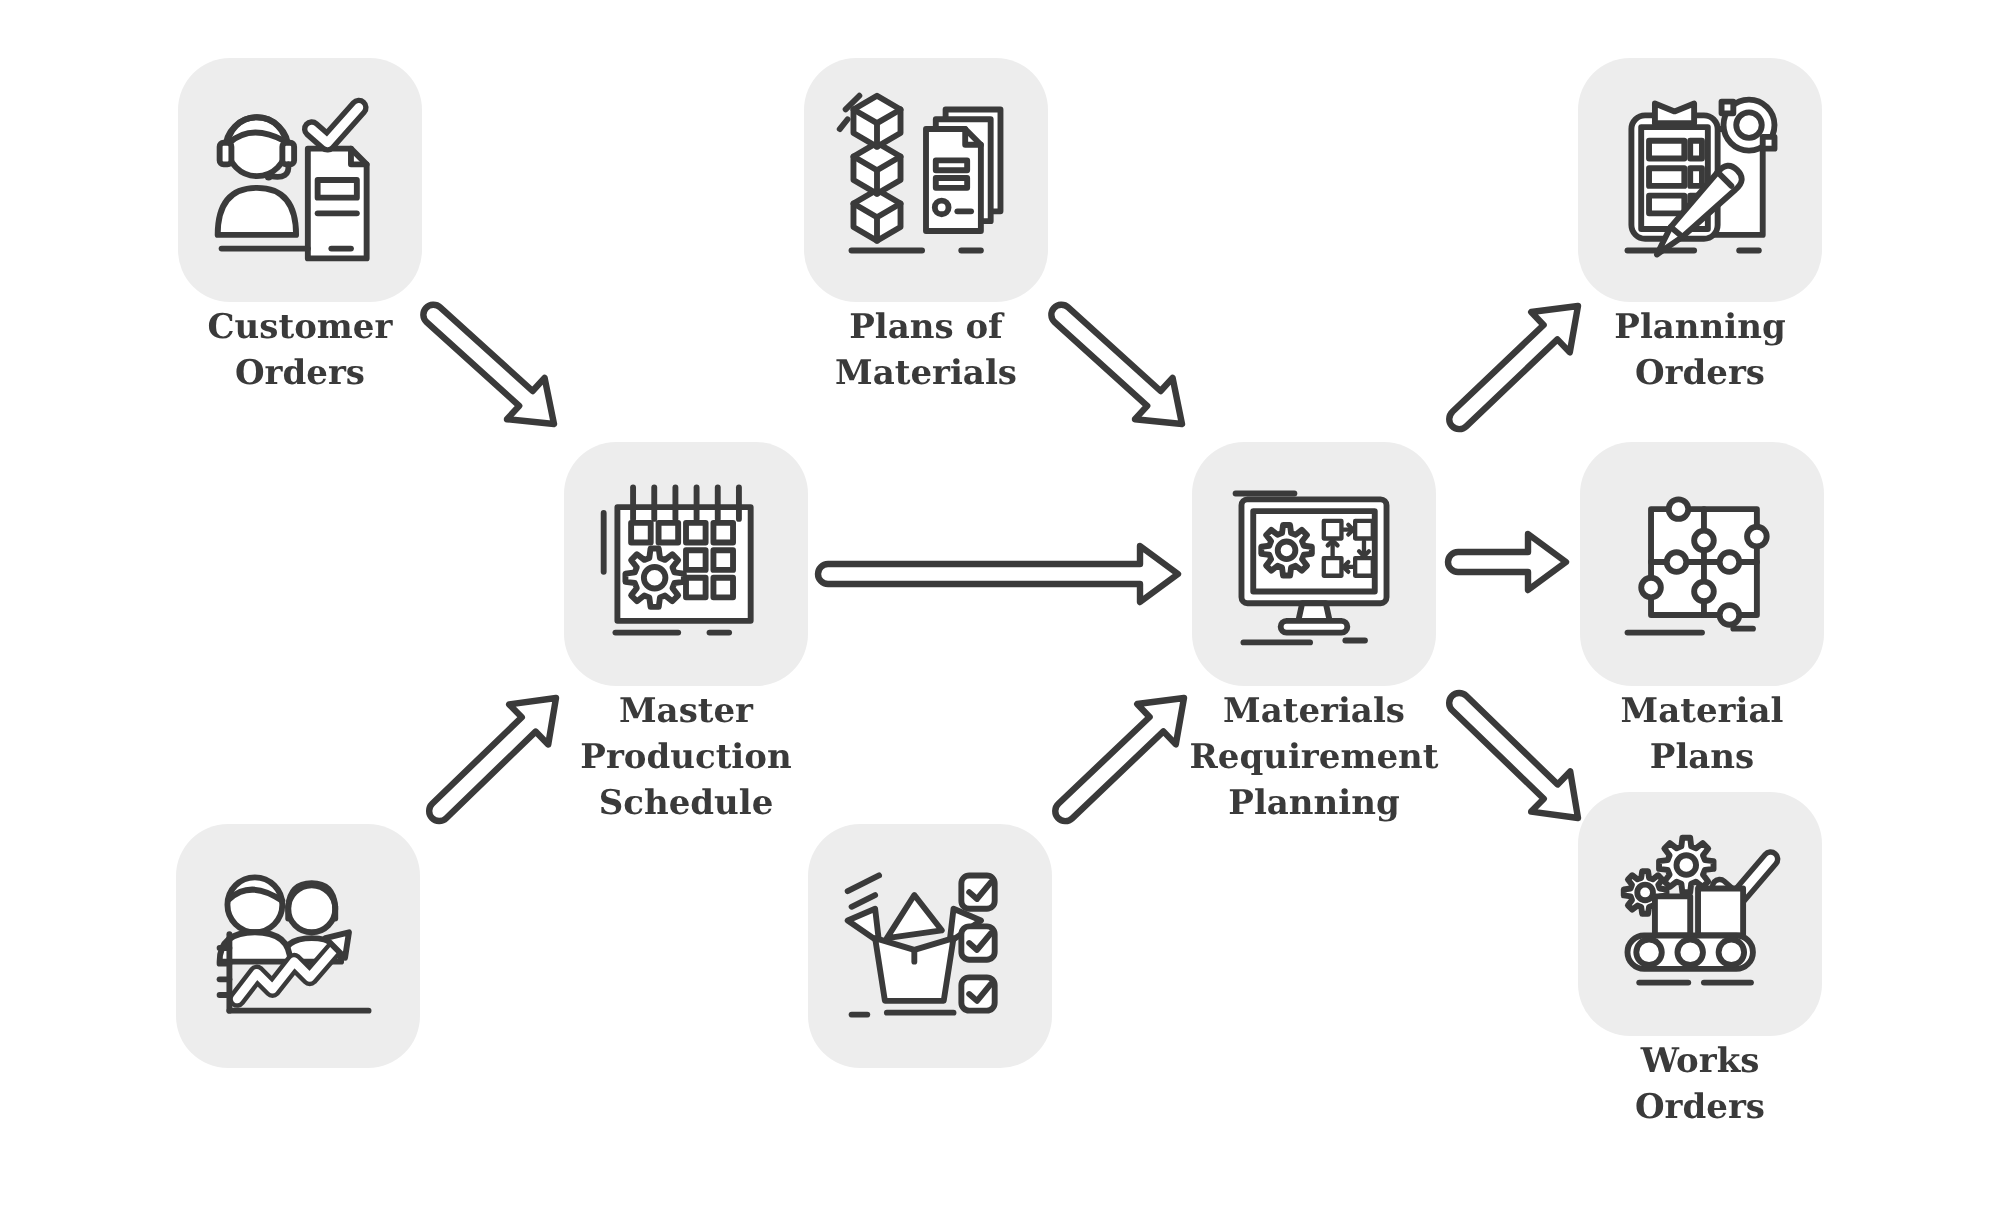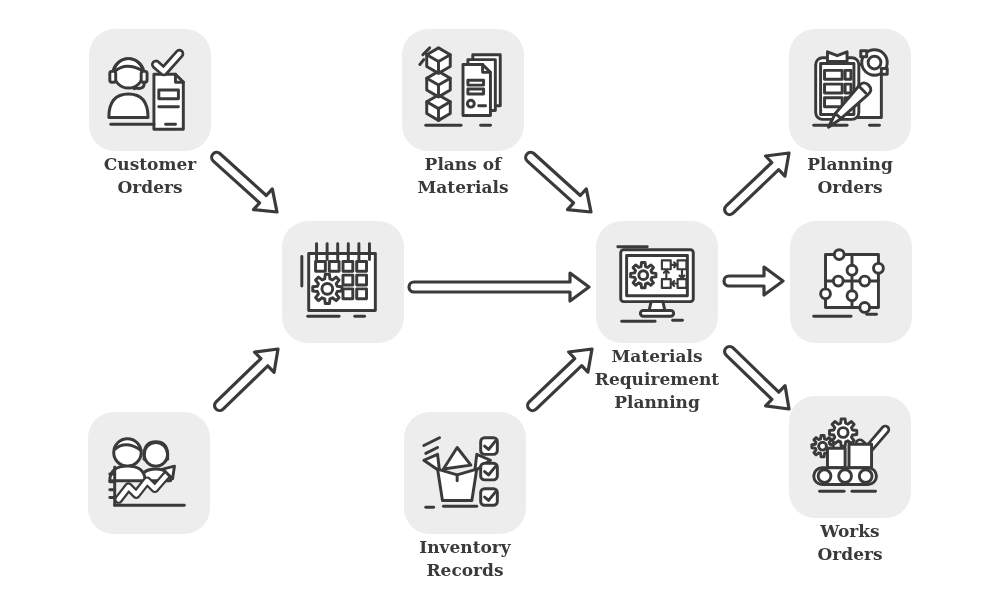--- a/index.html
+++ b/index.html
@@ -150,20 +150,23 @@
         <rect x="50" y="43" width="10" height="10"></rect>
           <rect x="64" y="43" width="10" height="10"></rect>
         <rect x="50" y="57" width="10" height="10"></rect>
           <rect x="64" y="57" width="10" height="10"></rect>
         <path class="f" d="M44.1,54.3 L48.9,54.9 L48.9,59.1 L44.1,59.7 L43.1,62.3 L46.0,66.0 L43.0,69.0 L39.3,66.1 L36.7,67.1 L36.1,71.9 L31.9,71.9 L31.3,67.1 L28.7,66.1 L25.0,69.0 L22.0,66.0 L24.9,62.3 L23.9,59.7 L19.1,59.1 L19.1,54.9 L23.9,54.3 L24.9,51.7 L22.0,48.0 L25.0,45.0 L28.7,47.9 L31.3,46.9 L31.9,42.1 L36.1,42.1 L36.7,46.9 L39.3,47.9 L43.0,45.0 L46.0,48.0 L43.1,51.7 Z"></path>
         <circle class="f" cx="34" cy="57" r="5.5"></circle>
         <path d="M14 85 H46"></path>
           <path d="M62 85 H72"></path>
       </svg>
     </div>
+    <div class="label">Master
+Production
+Schedule</div>
   </div>
 
   <div class="node" style="left:557px;top:221px">
     <div class="tile">
       <svg class="icon-svg" viewBox="0 0 100 100">
         <path d="M10 14 H40"></path>
         <rect class="f" x="13" y="17" width="74" height="53" rx="3"></rect>
         <rect class="f" x="19" y="23" width="62" height="41"></rect>
         <path class="f" d="M44.8,40.7 L48.9,41.2 L48.9,44.8 L44.8,45.3 L43.9,47.6 L46.4,50.8 L43.8,53.4 L40.6,50.9 L38.3,51.8 L37.8,55.9 L34.2,55.9 L33.7,51.8 L31.4,50.9 L28.2,53.4 L25.6,50.8 L28.1,47.6 L27.2,45.3 L23.1,44.8 L23.1,41.2 L27.2,40.7 L28.1,38.4 L25.6,35.2 L28.2,32.6 L31.4,35.1 L33.7,34.2 L34.2,30.1 L37.8,30.1 L38.3,34.2 L40.6,35.1 L43.8,32.6 L46.4,35.2 L43.9,38.4 Z"></path>
         <circle class="f" cx="36" cy="43" r="4.5"></circle>
@@ -201,20 +204,22 @@
         <circle class="f" cx="24" cy="62" r="5"></circle>
         <circle class="f" cx="64" cy="76" r="5"></circle>
         <circle class="f" cx="51" cy="38" r="5"></circle>
         <circle class="f" cx="51" cy="64" r="5"></circle>
         <circle class="f" cx="37" cy="49" r="5"></circle>
         <circle class="f" cx="64" cy="49" r="5"></circle>
         <path d="M12 85 H50"></path>
           <path d="M66 83 H76"></path>
       </svg>
     </div>
+    <div class="label">Material
+Plans</div>
   </div>
 
   <div class="node" style="left:49px;top:412px">
     <div class="tile">
       <svg class="icon-svg" viewBox="0 0 100 100">
         <circle class="f" cx="57" cy="31" r="12"></circle>
         <path d="M45 30 Q46 18 57 18 Q68 18 69 30"></path>
         <path d="M45 30 V36"></path>
           <path d="M69 30 V36"></path>
         <path class="f" d="M42 58 Q42 46 57 46 Q72 46 72 58 Z"></path>
@@ -247,22 +252,20 @@
         <path d="M10 85 H18"></path>
           <path d="M28 84 H62"></path>
         <rect class="f" x="66" y="14" width="17" height="17" rx="4"></rect>
         <path d="M70 22.5 L74 26 L81 17.5"></path>
         <rect class="f" x="66" y="40" width="17" height="17" rx="4"></rect>
         <path d="M70 48.5 L74 52 L81 43.5"></path>
         <rect class="f" x="66" y="66" width="17" height="17" rx="4"></rect>
         <path d="M70 74.5 L74 78 L81 69.5"></path>
       </svg>
     </div>
-    <div class="label">Inventory
-Records</div>
   </div>
 
   <div class="node" style="left:750px;top:396px">
     <div class="tile">
       <svg class="icon-svg" viewBox="0 0 100 100">
         <path class="f" d="M52.5,22.5 L56.9,23.0 L56.9,27.0 L52.5,27.5 L51.5,29.9 L54.2,33.4 L51.4,36.2 L47.9,33.5 L45.5,34.5 L45.0,38.9 L41.0,38.9 L40.5,34.5 L38.1,33.5 L34.6,36.2 L31.8,33.4 L34.5,29.9 L33.5,27.5 L29.1,27.0 L29.1,23.0 L33.5,22.5 L34.5,20.1 L31.8,16.6 L34.6,13.8 L38.1,16.5 L40.5,15.5 L41.0,11.1 L45.0,11.1 L45.5,15.5 L47.9,16.5 L51.4,13.8 L54.2,16.6 L51.5,20.1 Z"></path>
         <circle class="f" cx="43" cy="25" r="5"></circle>
         <path class="f" d="M29.4,37.0 L32.9,37.5 L32.9,40.5 L29.4,41.0 L28.7,42.9 L30.8,45.6 L28.6,47.8 L25.9,45.7 L24.0,46.4 L23.5,49.9 L20.5,49.9 L20.0,46.4 L18.1,45.7 L15.4,47.8 L13.2,45.6 L15.3,42.9 L14.6,41.0 L11.1,40.5 L11.1,37.5 L14.6,37.0 L15.3,35.1 L13.2,32.4 L15.4,30.2 L18.1,32.3 L20.0,31.6 L20.5,28.1 L23.5,28.1 L24.0,31.6 L25.9,32.3 L28.6,30.2 L30.8,32.4 L28.7,35.1 Z"></path>
         <circle class="f" cx="22" cy="39" r="4"></circle>
         <path class="co" d="M60 36 L68 43 L86 22"></path>

